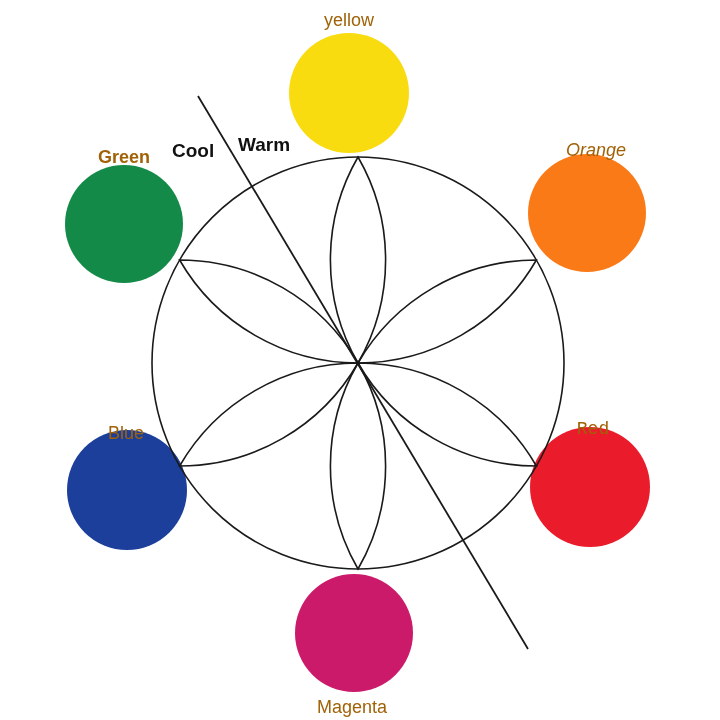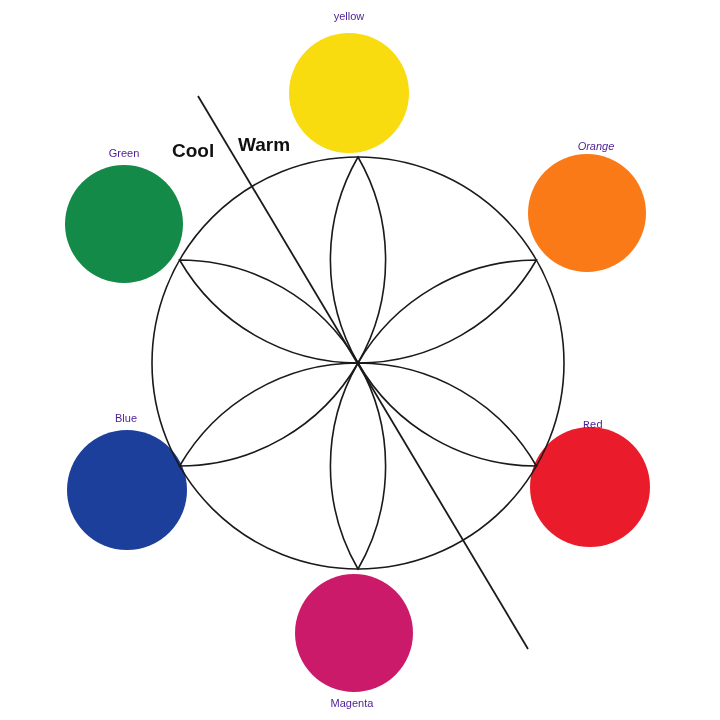--- a/index.html
+++ b/index.html
@@ -1,18 +1,18 @@
 <!DOCTYPE html>
 <html><head>
   <meta charset="utf-8">
   <style>
     html, body { margin: 0; padding: 0; background: #ffffff; }
     body { width: 720px; height: 720px; position: relative; overflow: hidden; font-family: "Liberation Sans", sans-serif; }
     #wheel { position: absolute; left: 0; top: 0; width: 720px; height: 720px; }
-    .swatch-label { position: absolute; font-size: 11px; color: #4c1d95; transform: translateX(-50%); white-space: nowrap; font-family: "Liberation Sans", sans-serif; }
+    .swatch-label { position: absolute; font-size: 18px; color: #a16207; transform: translateX(-50%); white-space: nowrap; font-family: "Liberation Sans", sans-serif; }
     .zone-label { position: absolute; font-size: 19px; font-weight: bold; color: #111; white-space: nowrap; font-family: "Liberation Sans", sans-serif; }
   </style>
 </head>
 <body>
 
 <svg id="wheel" viewBox="0 0 720 720" xmlns="http://www.w3.org/2000/svg">
   <g id="swatch-layer">
       <circle cx="349" cy="93" r="60" fill="#f9dc0f"></circle>
       <circle cx="587" cy="213" r="59" fill="#fb7a18"></circle>
       <circle cx="590" cy="487" r="60" fill="#ea1c2c"></circle>
@@ -32,15 +32,15 @@
   <line id="divider" stroke="#1a1a1a" stroke-width="1.8" x1="198" y1="96" x2="528" y2="649"></line>
 </svg>
 
 <div id="label-layer">
   <div class="zone-label" style="left: 172px; top: 140px;">Cool</div>
   <div class="zone-label" style="left: 238px; top: 134px;">Warm</div>
   <div class="swatch-label" style="left: 349px; top: 10px;">yellow</div>
   <div class="swatch-label" style="left: 596px; top: 140px; font-style: italic;">Orange</div>
   <div class="swatch-label" style="left: 593px; top: 419px; font-family: Liberation Mono, monospace;">Red</div>
   <div class="swatch-label" style="left: 352px; top: 697px;">Magenta</div>
-  <div class="swatch-label" style="left: 126px; top: 412px;">Blue</div>
-  <div class="swatch-label" style="left: 124px; top: 147px;">Green</div>
+  <div class="swatch-label" style="left: 126px; top: 423px;">Blue</div>
+  <div class="swatch-label" style="left: 124px; top: 147px; font-weight: bold;">Green</div>
 </div>
 
 </body></html>

